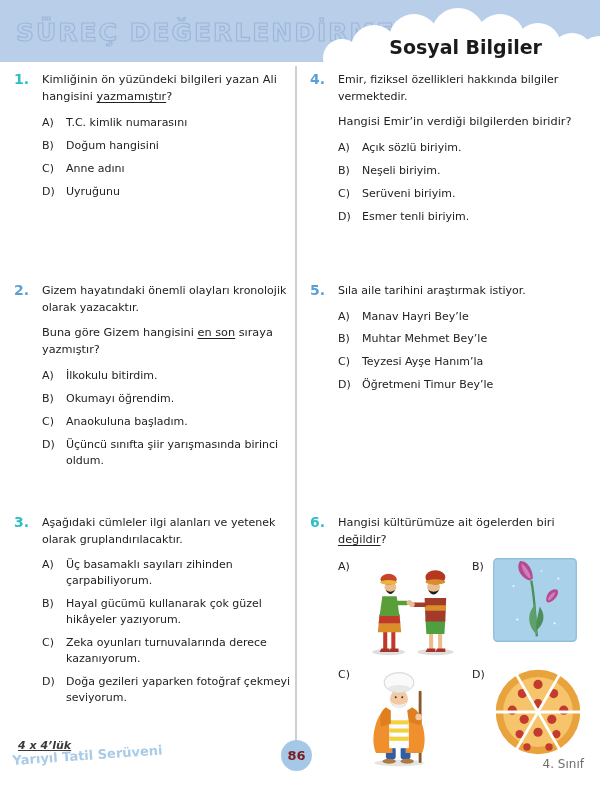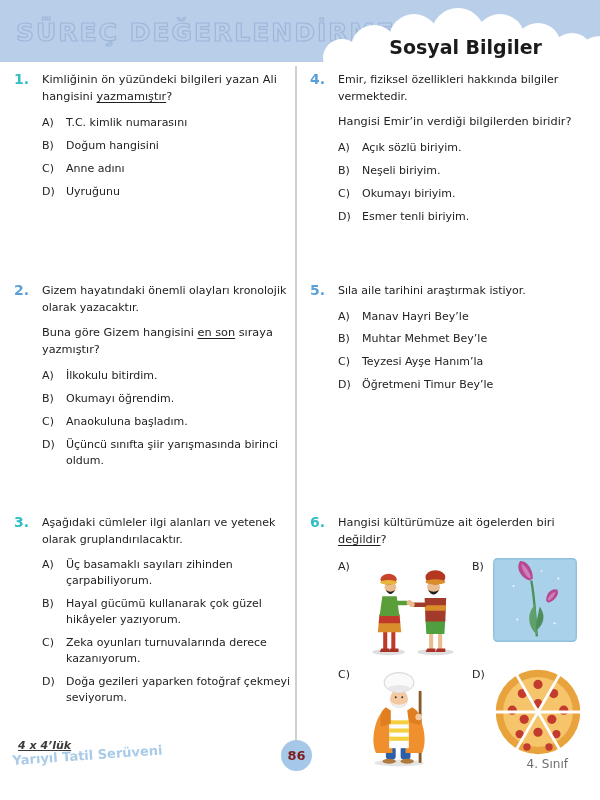--- a/index.html
+++ b/index.html
@@ -42,21 +42,21 @@
   .img-option{display:flex;align-items:flex-start;}
   .img-option .letter{flex:0 0 20px;font-size:11px;padding-top:2px;}
   .img-wrap{flex:1;display:flex;justify-content:flex-start;}
   .img-wrap svg{display:block;}
 
   
   .footer-series1{position:absolute;left:18px;top:739px;font-size:11px;font-weight:bold;
         font-style:italic;color:#3b3b3b;text-decoration:underline;}
   .footer-series2{position:absolute;left:12px;top:753px;font-size:13px;font-weight:bold;
         color:#a9cbe8;transform:rotate(-4deg);transform-origin:left top;white-space:nowrap;}
-  .footer-grade{position:absolute;right:32px;top:757px;font-size:12px;color:#6e6e6e;}
+  .footer-grade{position:absolute;right:16px;top:757px;font-size:12px;color:#6e6e6e;}
 </style>
 </head>
 <body>
 
 <div class="page">
 
   <div class="header-band">
     <div class="header-title">SÜREÇ DEĞERLENDİRME</div>
   </div>
   <svg class="cloud" viewBox="0 0 278 74" aria-hidden="true">
@@ -153,21 +153,21 @@
           <div class="option">
             <span class="letter">A)</span>
             <span class="otext">Açık sözlü biriyim.</span>
           </div>
           <div class="option">
             <span class="letter">B)</span>
             <span class="otext">Neşeli biriyim.</span>
           </div>
           <div class="option">
             <span class="letter">C)</span>
-            <span class="otext">Okumayı biriyim.</span>
+            <span class="otext">Serüveni biriyim.</span>
           </div>
           <div class="option">
             <span class="letter">D)</span>
             <span class="otext">Esmer tenli biriyim.</span>
           </div>
         </div>
       </div>
       <div class="question q-top-2">
         <span class="q-number accent-blue">5.</span>
         <div class="q-body">

